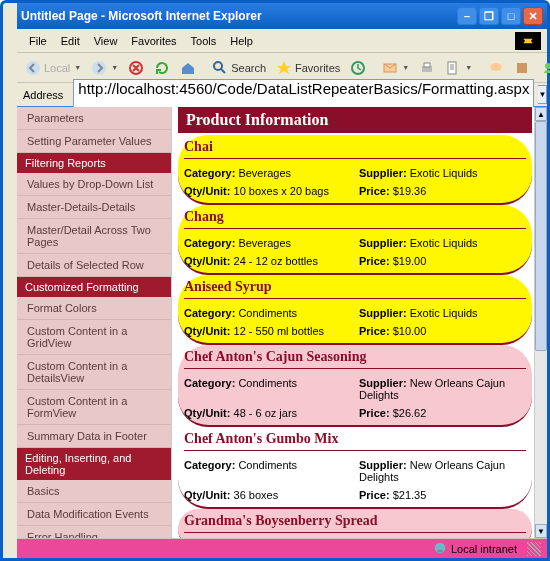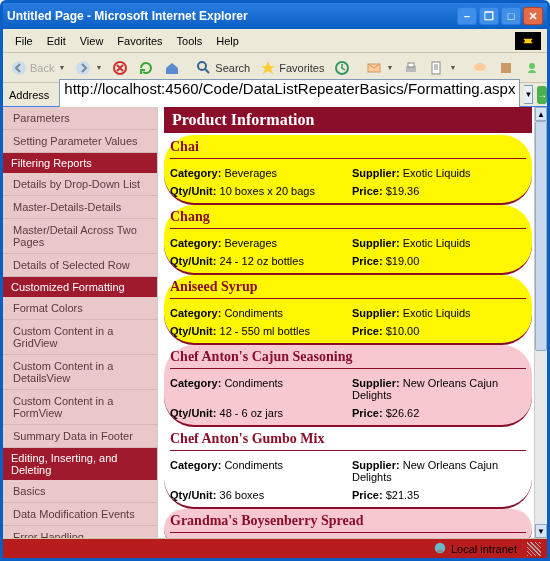--- a/index.html
+++ b/index.html
@@ -1,17 +1,17 @@
 <!DOCTYPE html>
 <html><head>
 <meta charset="utf-8">
 <style>
   * { box-sizing: border-box; }
   body { margin: 0; font-family: Tahoma, sans-serif; font-size: 11px; background: #fff; overflow: hidden; }
-  .window { width: 550px; height: 561px; border: 3px solid #0a5fc4; border-radius: 6px 6px 0 0; background: #ece9d8; display: flex; flex-direction: column; position: relative; }
+  .window { width: 550px; height: 561px; border: 3px solid #0a5fc4; border-radius: 6px 6px 0 0; background: #ece9d8; display: flex; flex-direction: column; position: relative; padding-left: 14px; }
   .titlebar { height: 26px; background: linear-gradient(#2a7de0, #0a5fc4); display: flex; align-items: center; padding: 0 4px; color: #fff; font-weight: bold; font-size: 12px; }
   .titlebar .title { flex: 1; }
   .title-btns { display: flex; gap: 2px; }
   .tbtn { width: 20px; height: 18px; background: #3f8fe8; border: 1px solid #2a7de0; border-radius: 3px; display: flex; align-items: center; justify-content: center; color: #fff; font-size: 11px; font-weight: bold; }
   .tbtn.close { background: #e46a4a; border-color: #c04020; }
   .menubar { height: 24px; background: #ece9d8; display: flex; align-items: center; padding: 0 6px; gap: 2px; border-bottom: 1px solid #c9c6b6; }
   .menubar .mi { padding: 2px 6px; }
   .menubar .logo { margin-left: auto; width: 26px; height: 18px; background: #000; display: flex; align-items: center; justify-content: center; }
   .menubar .logo svg { width: 14px; height: 14px; }
   .toolbar { height: 30px; background: #ece9d8; display: flex; align-items: center; padding: 0 4px; gap: 2px; border-bottom: 1px solid #c9c6b6; }
@@ -34,21 +34,21 @@
   .scroll-btn { height: 14px; background: #d6e4f7; border: 1px solid #9ab; display:flex; align-items:center; justify-content:center; font-size:8px; }
   .scroll-track { flex:1; position:relative; }
   .scroll-thumb { position:absolute; left:0; right:0; top: 0; height: 230px; background: #c9d8ef; border:1px solid #9ab; border-radius:2px; }
   .page-hdr { background: #8a0e2a; color: #fff; font-weight: bold; font-size: 16px; font-family: Georgia, serif; padding: 4px 8px; margin: 0 2px 2px 0; }
   .product { border-bottom: 2px solid #8a0e2a; padding: 4px 6px 6px; margin-right: 2px; border-radius: 30px; }
   .product.hl-yellow { background: #fff700; }
   .product.hl-pink { background: #f8c8d0; }
   .p-name { color: #8a0e2a; font-family: Georgia, serif; font-size: 14px; font-weight: bold; border-bottom: 1px solid #8a0e2a; padding-bottom: 3px; margin-bottom: 8px; }
   .p-grid { display: grid; grid-template-columns: 1fr 1fr; gap: 6px 8px; font-size: 11px; }
   .p-lbl { font-weight: bold; }
-  .statusbar { height: 20px; background: #b91c1c; border-top: 1px solid #c9c6b6; display:flex; align-items:center; padding: 0 6px; font-size: 11px; }
+  .statusbar { height: 20px; background: #ec4899; border-top: 1px solid #c9c6b6; display:flex; align-items:center; padding: 0 6px; font-size: 11px; }
   .status-zone { margin-left: auto; display:flex; align-items:center; gap:4px; }
   .grip { width: 14px; height: 14px; background: repeating-linear-gradient(45deg, #aaa, #aaa 1px, transparent 1px, transparent 3px); margin-left: 6px; }
   .drop-arrow { font-size: 7px; margin-left: 1px; color: #555; }
 </style>
 </head>
 <body>
 
 <div class="window">
   <div class="titlebar">
     <span class="title">Untitled Page - Microsoft Internet Explorer</span>
@@ -75,21 +75,21 @@
   </div>
 
   <div class="toolbar">
     <div class="tb-btn dis">
       <span class="tb-ico">
           <svg viewBox="0 0 16 16">
             <circle cx="8" cy="8" r="7" fill="#cde"></circle>
             <path d="M9 4l-4 4 4 4" stroke="#789" fill="none" stroke-width="2"></path>
           </svg>
         </span>
-      <span>Back</span>
+      <span>Local</span>
         <span class="drop-arrow">▼</span>
     </div>
     <div class="tb-btn dis">
       <span class="tb-ico">
           <svg viewBox="0 0 16 16">
             <circle cx="8" cy="8" r="7" fill="#cde"></circle>
             <path d="M7 4l4 4-4 4" stroke="#789" fill="none" stroke-width="2"></path>
           </svg>
         </span>
         <span class="drop-arrow">▼</span>
@@ -210,21 +210,21 @@
     <div class="go-btn">→</div>
     <span>Go</span>
     <span style="margin-left:6px">Links</span>
   </div>
 
   <div class="content">
     <div class="sidebar" id="sidebar">
         <div class="side-sub">Parameters</div>
         <div class="side-sub">Setting Parameter Values</div>
         <div class="side-hdr">Filtering Reports</div>
-        <div class="side-sub">Details by Drop-Down List</div>
+        <div class="side-sub">Values by Drop-Down List</div>
         <div class="side-sub">Master-Details-Details</div>
         <div class="side-sub">Master/Detail Across Two Pages</div>
         <div class="side-sub">Details of Selected Row</div>
         <div class="side-hdr">Customized Formatting</div>
         <div class="side-sub">Format Colors</div>
         <div class="side-sub">Custom Content in a GridView</div>
         <div class="side-sub">Custom Content in a DetailsView</div>
         <div class="side-sub">Custom Content in a FormView</div>
         <div class="side-sub">Summary Data in Footer</div>
         <div class="side-hdr">Editing, Inserting, and Deleting</div>

